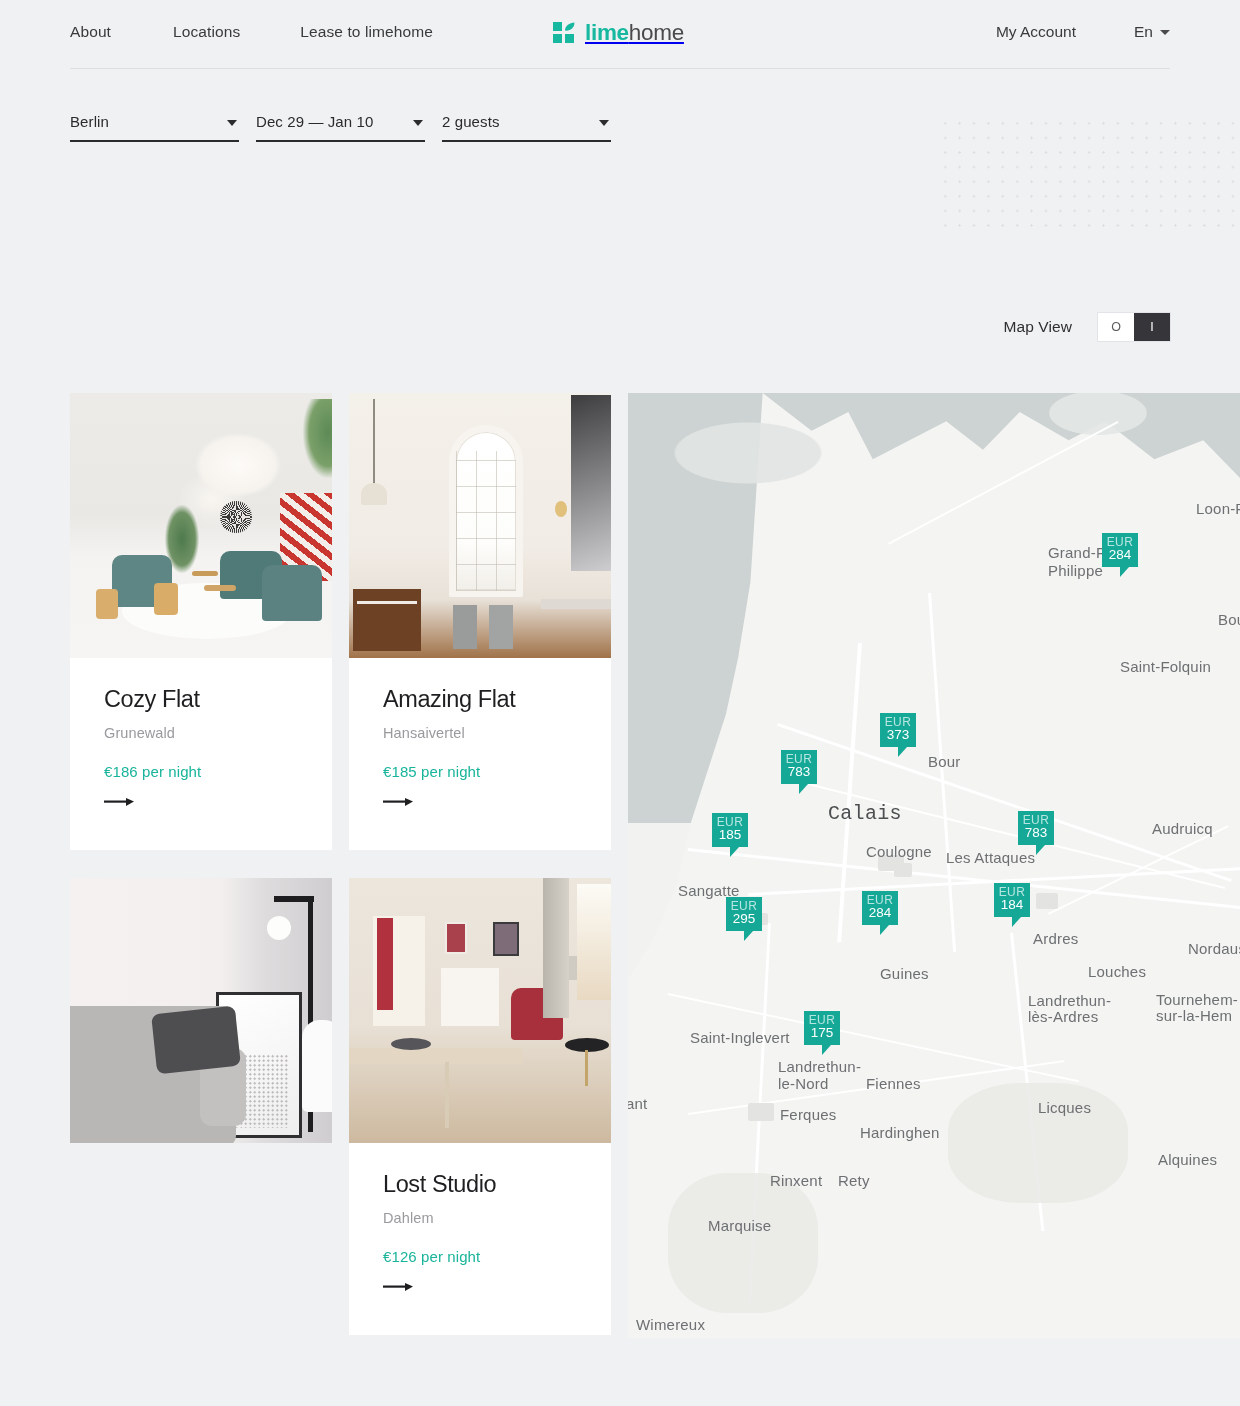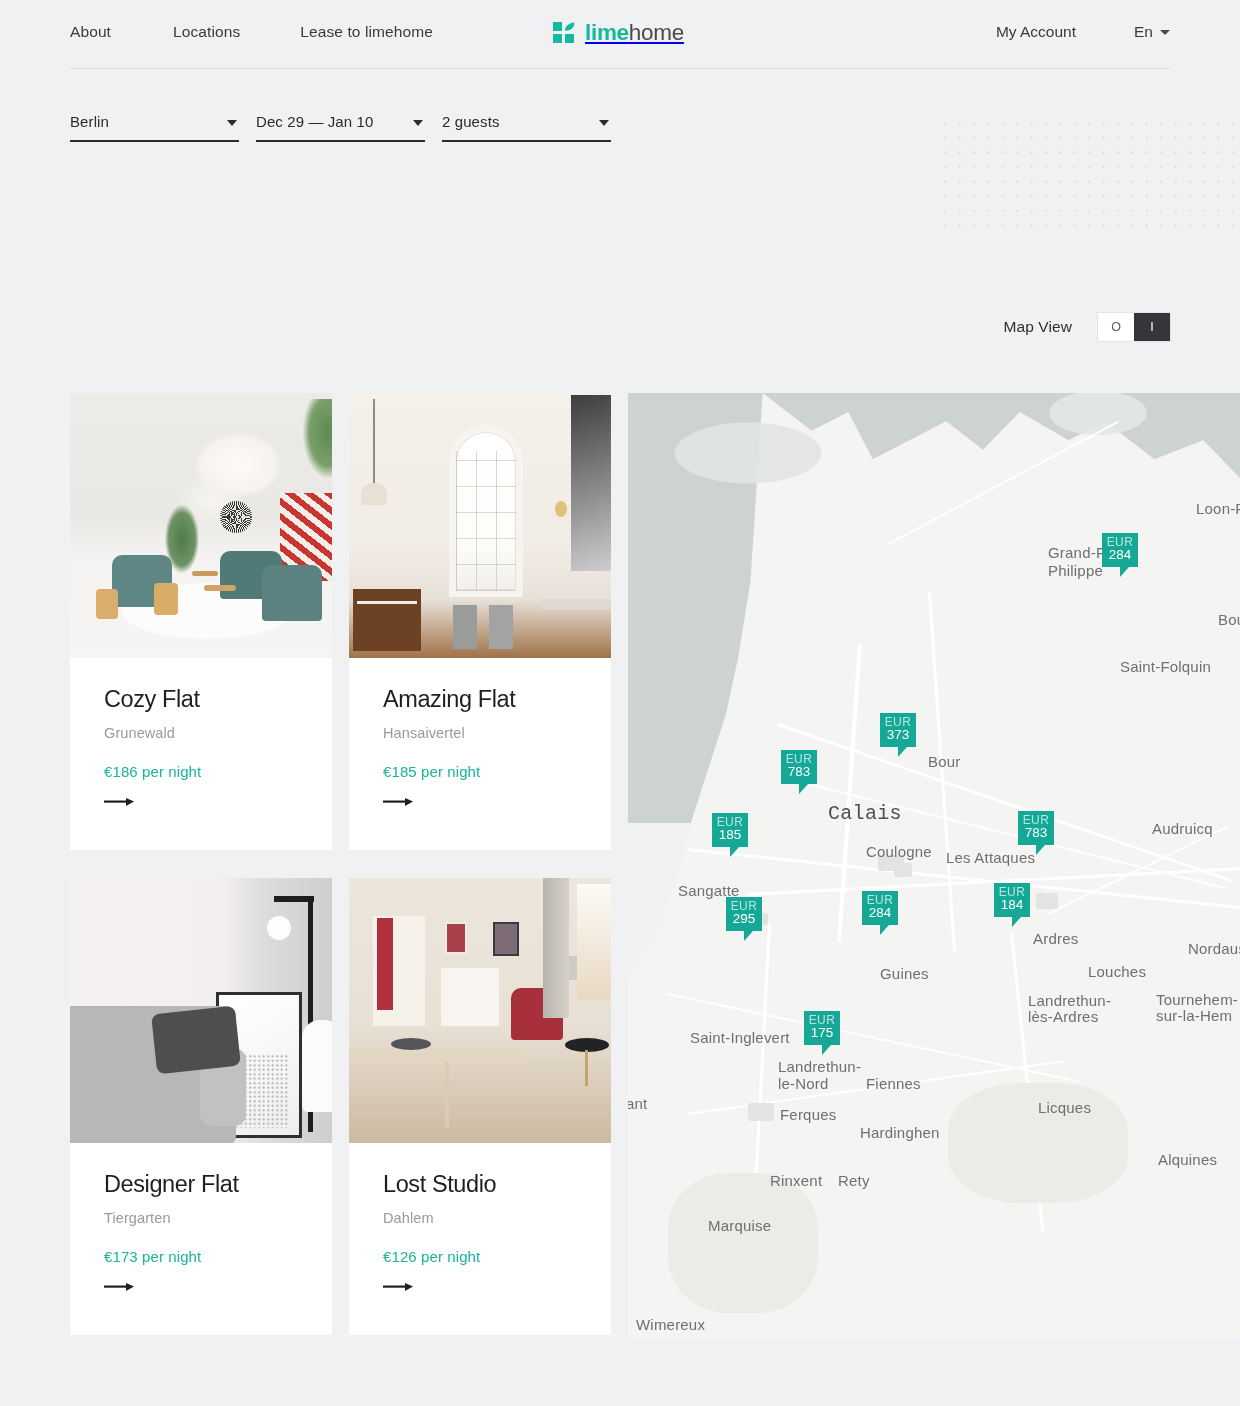--- a/index.html
+++ b/index.html
@@ -366,29 +366,20 @@
           <span class="lamp"></span>
             <span class="lamppole"></span>
             <span class="bulb"></span>
           <span class="frame"></span>
             <span class="frame-dots"></span>
           <span class="chair"></span>
             <span class="sofa"></span>
             <span class="arm"></span>
             <span class="cushion"></span>
         </div>
-      </div>
-      <div class="body">
-        <div class="title">Designer Flat</div>
-        <div class="hood">Tiergarten</div>
-        <div class="price">€173 per night</div>
-        <svg class="arrow-icon" viewBox="0 0 32 12">
-          <path d="M0 5.6 H26" stroke="#1f1f21" stroke-width="2.2" fill="none"></path>
-          <path d="M22 2 L30 5.6 L22 10 Z" fill="#1f1f21"></path>
-        </svg>
       </div>
     </div>
 
     <div class="card c3">
       <div class="photo">
         <div class="ph p3">
           <span class="door"></span>
             <span class="curtainR"></span>
           <span class="pic1"></span>
             <span class="pic2"></span>

